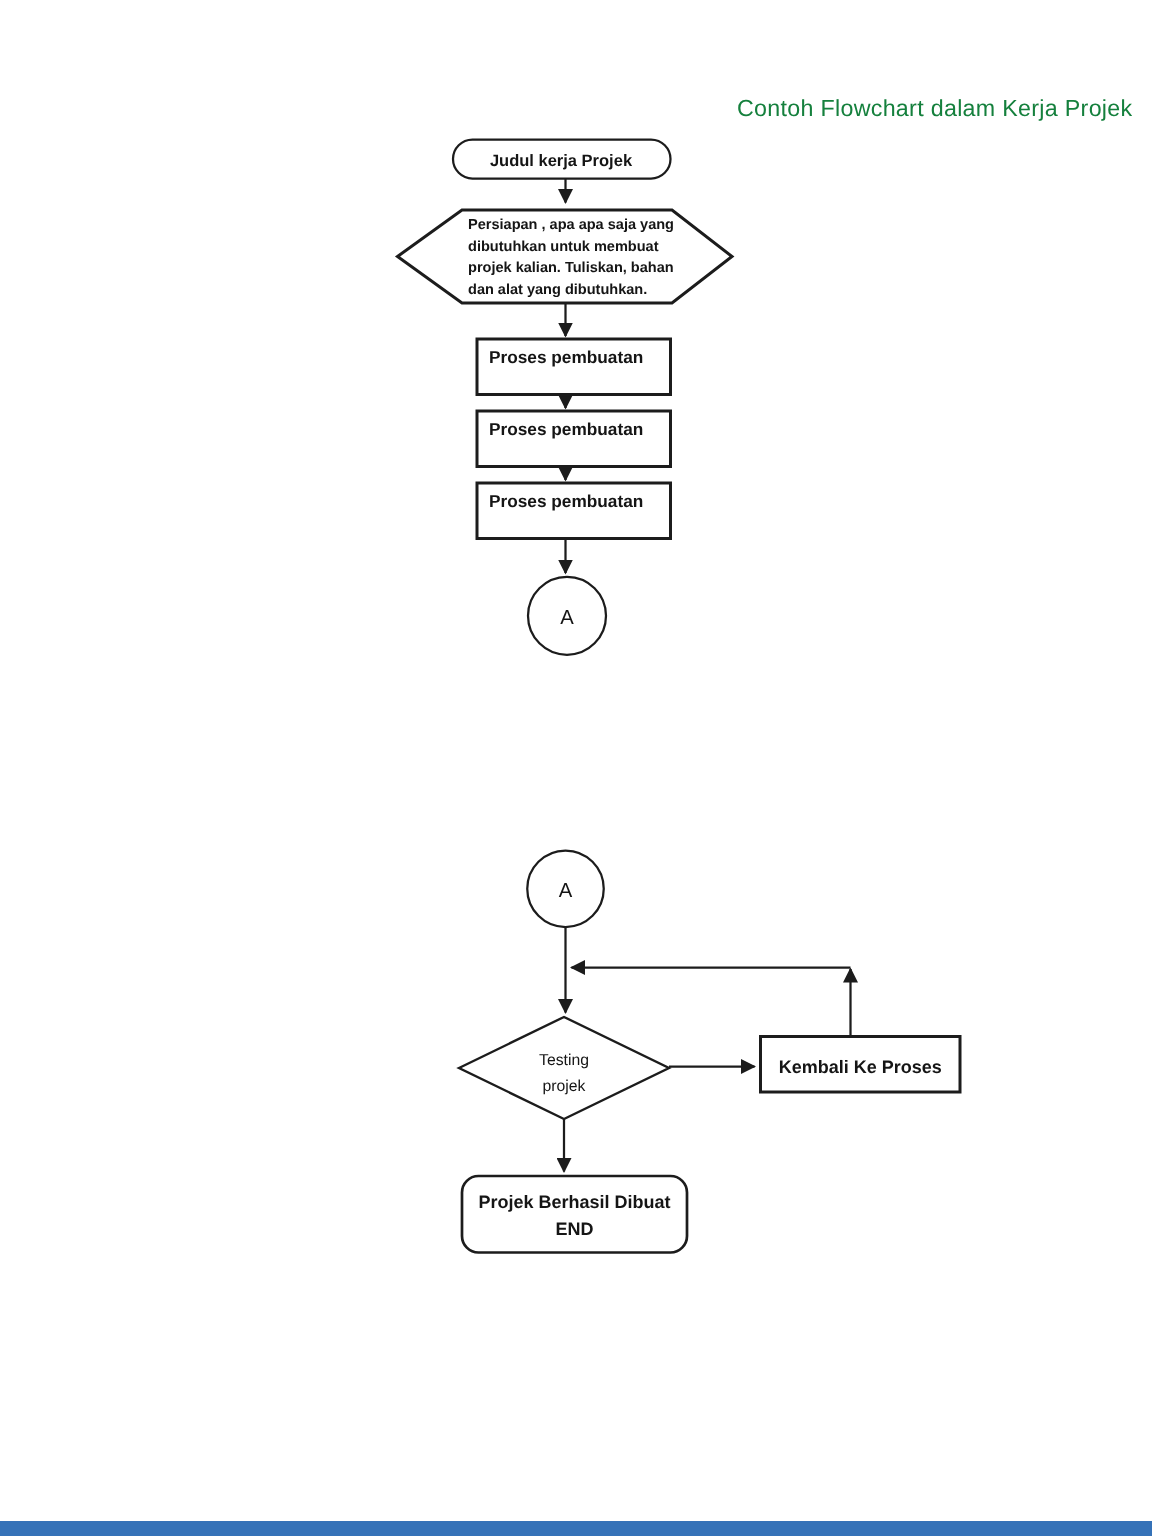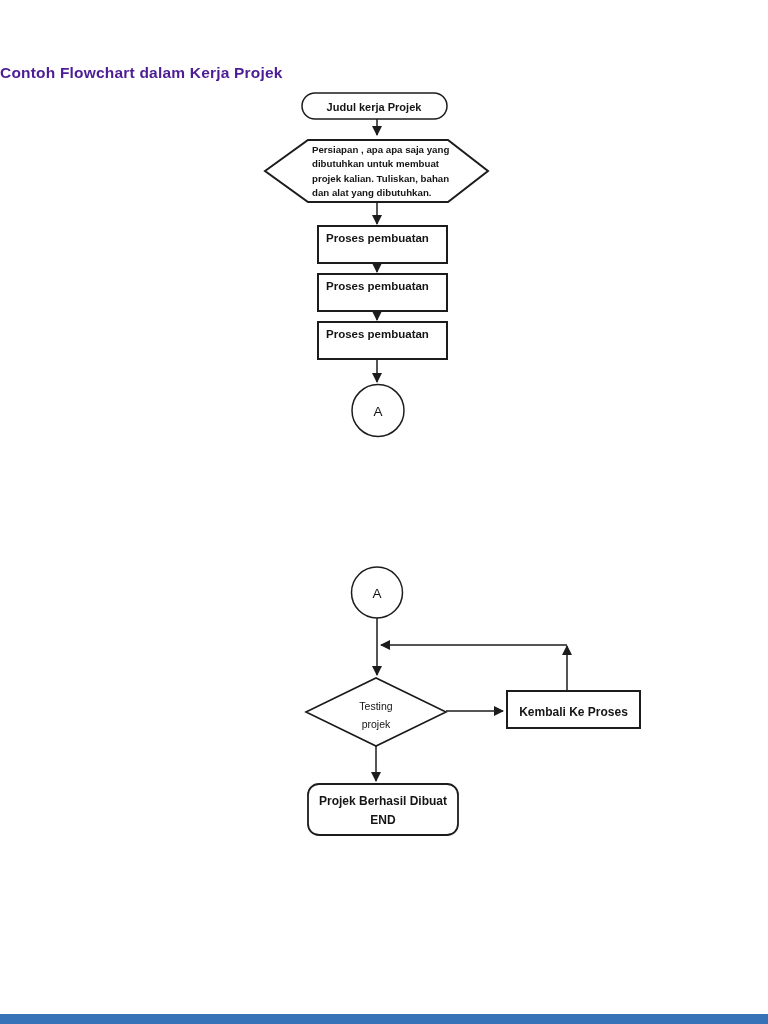--- a/index.html
+++ b/index.html
@@ -6,24 +6,24 @@
   .page{
     position:relative;
     width:768px;height:1024px;
     background:#ffffff;
     overflow:hidden;
     font-family:"Liberation Sans",sans-serif;
   }
   .doc-title{
     position:absolute;
     top:64px;left:0;width:755px;
-    text-align:left;
+    text-align:right;
     font-size:15.5px;
-    font-weight:bold;
-    color:#4c1d95;
+    font-weight:normal;
+    color:#15803d;
     letter-spacing:.2px;
   }
   svg.flow{position:absolute;left:0;top:0;}
   svg.flow .shape{fill:#ffffff;stroke:#1c1c1c;}
   svg.flow .conn{stroke:#1c1c1c;fill:none;}
   svg.flow text{fill:#151515;font-family:"Liberation Sans",sans-serif;}
   svg.flow .b{font-weight:bold;}
   .footer-strip{
     position:absolute;left:0;bottom:0;
     width:768px;height:10px;

